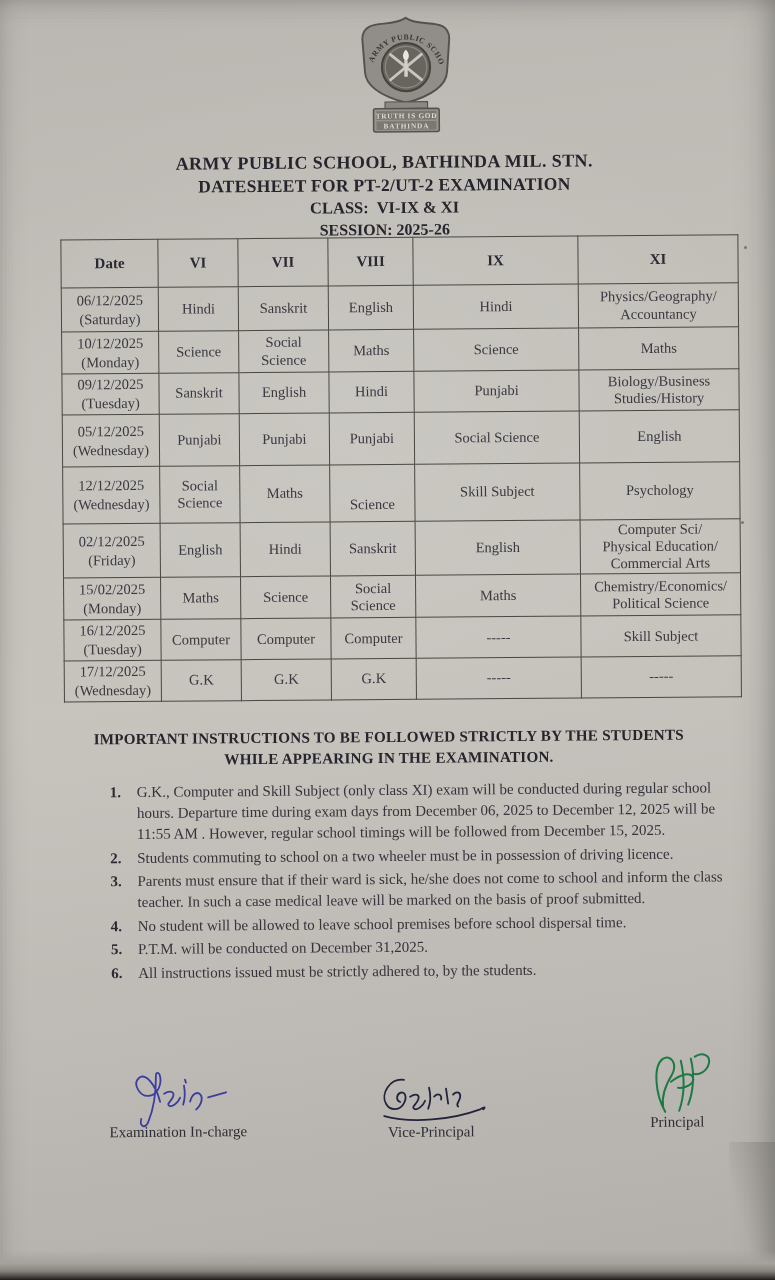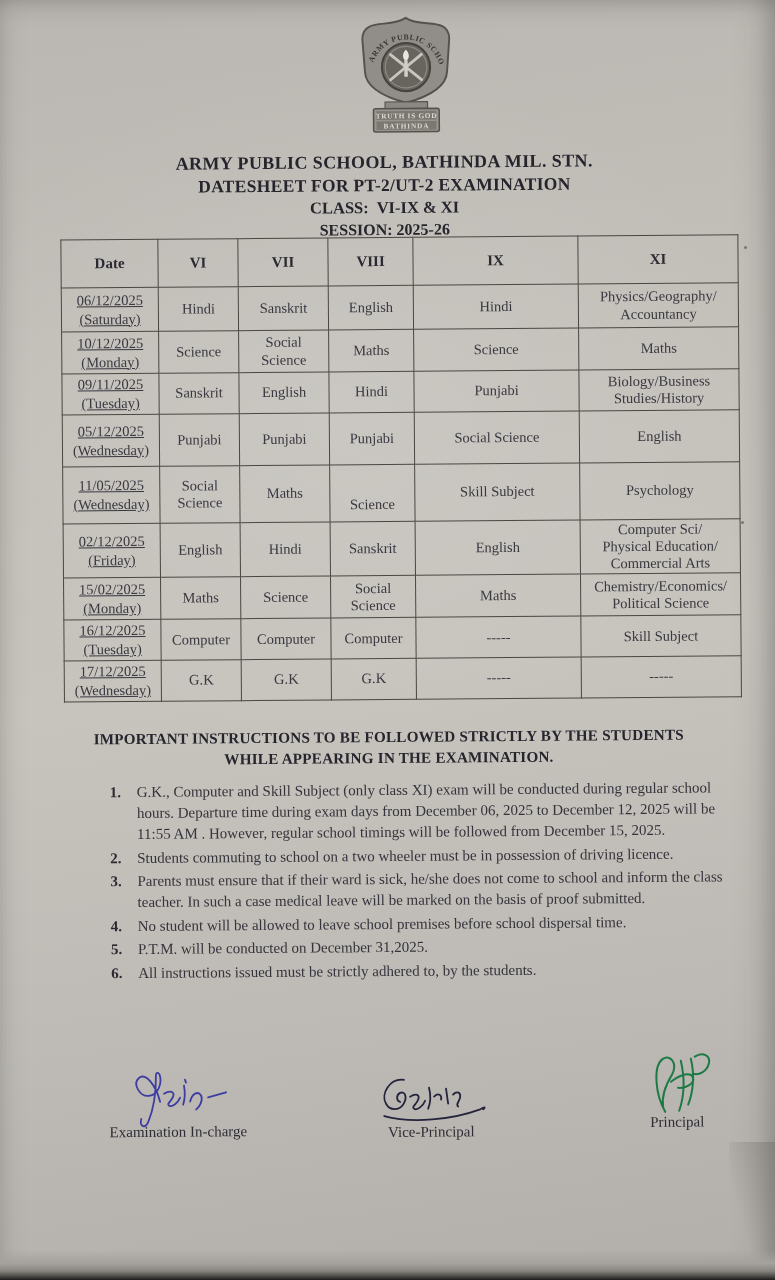--- a/index.html
+++ b/index.html
@@ -36,21 +36,21 @@
   .datesheet tbody tr:nth-child(1){height:44px;}
   .datesheet tbody tr:nth-child(2){height:42px;}
   .datesheet tbody tr:nth-child(3){height:41px;}
   .datesheet tbody tr:nth-child(4){height:52px;}
   .datesheet tbody tr:nth-child(5){height:57px;}
   .datesheet tbody tr:nth-child(6){height:53px;}
   .datesheet tbody tr:nth-child(7){height:42px;}
   .datesheet tbody tr:nth-child(8){height:34px;}
   .datesheet tbody tr:nth-child(9){height:38px;}
   .datesheet td.vlow{vertical-align:bottom;padding-bottom:8px;}
-  .dl{display:block;line-height:1.3;text-decoration:underline;}
+  .dl{display:block;line-height:1.3;}
 
   
   .inst-head{position:absolute;left:0;top:726px;width:775px;text-align:center;font-weight:bold;
              font-size:15.2px;line-height:21px;color:#26242c;letter-spacing:0.2px;}
   .inst-list{position:absolute;left:108px;top:780px;width:614px;}
   .inst-item{display:flex;margin-bottom:2.5px;}
   .inst-num{flex:0 0 27px;font-weight:bold;font-size:15px;line-height:21px;color:#2b2932;}
   .inst-text{flex:1;font-size:15px;line-height:21px;color:#35333b;}
 
   
@@ -141,38 +141,38 @@
         <tr>
           <td><span class="dl">10/12/2025</span><span class="dl">(Monday)</span></td>
           <td>Science</td>
           <td>Social
 Science</td>
           <td>Maths</td>
           <td>Science</td>
           <td>Maths</td>
         </tr>
         <tr>
-          <td><span class="dl">09/11/2025</span><span class="dl">(Tuesday)</span></td>
+          <td><span class="dl">09/12/2025</span><span class="dl">(Tuesday)</span></td>
           <td>Sanskrit</td>
           <td>English</td>
           <td>Hindi</td>
           <td>Punjabi</td>
           <td>Biology/Business
 Studies/History</td>
         </tr>
         <tr>
           <td><span class="dl">05/12/2025</span><span class="dl">(Wednesday)</span></td>
           <td>Punjabi</td>
           <td>Punjabi</td>
           <td>Punjabi</td>
           <td>Social Science</td>
           <td>English</td>
         </tr>
         <tr>
-          <td><span class="dl">11/05/2025</span><span class="dl">(Wednesday)</span></td>
+          <td><span class="dl">12/12/2025</span><span class="dl">(Wednesday)</span></td>
           <td>Social
 Science</td>
           <td>Maths</td>
           <td class="vlow">Science</td>
           <td>Skill Subject</td>
           <td>Psychology</td>
         </tr>
         <tr>
           <td><span class="dl">02/12/2025</span><span class="dl">(Friday)</span></td>
           <td>English</td>

